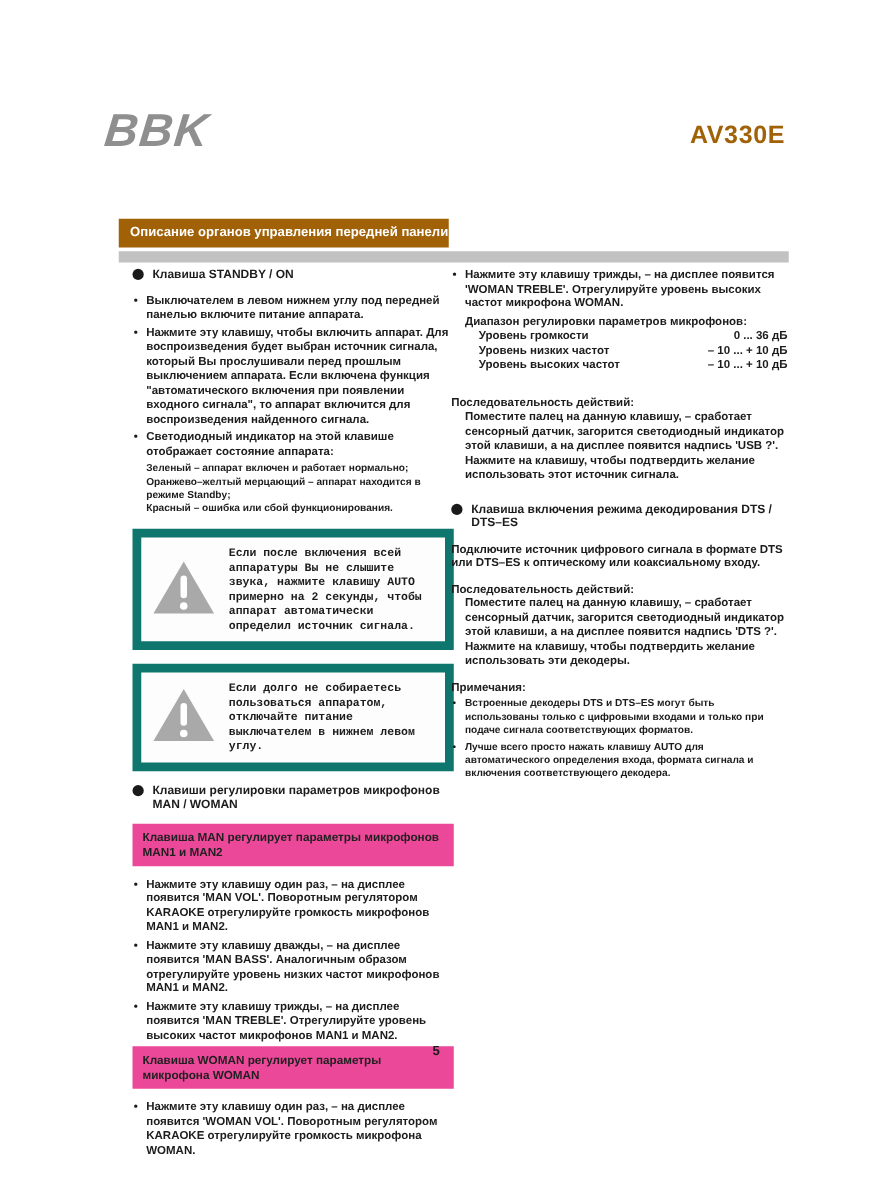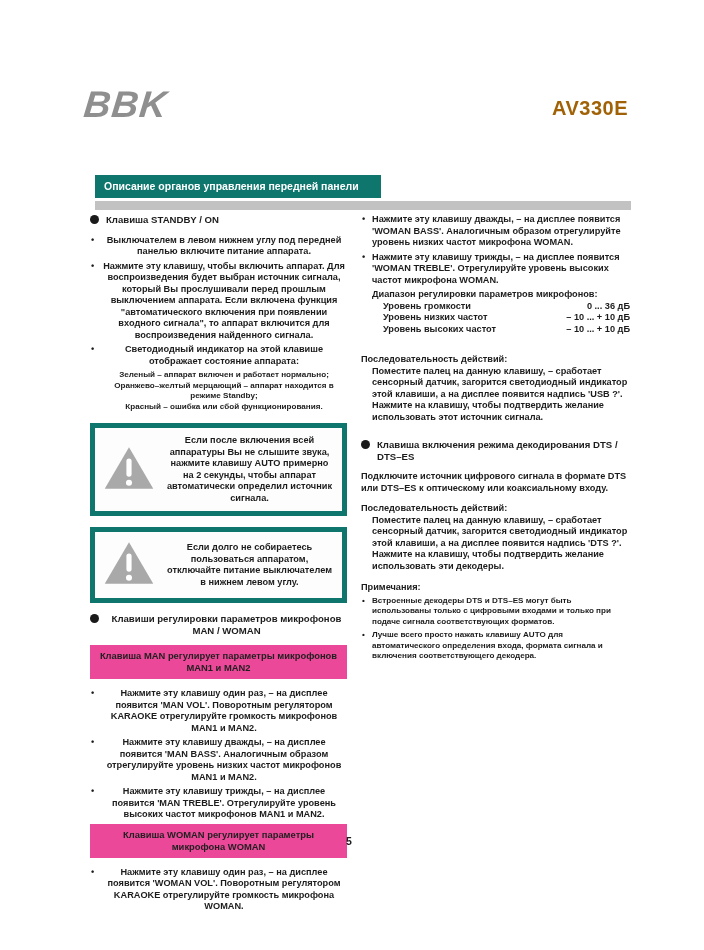--- a/index.html
+++ b/index.html
@@ -6,43 +6,43 @@
   html,body { width:704px; height:950px; background:#ffffff; }
   body { font-family:"Liberation Sans", sans-serif; color:#1c1c1c; }
   .page { position:relative; width:704px; height:950px; background:#fff; overflow:hidden; }
 
   
   .logo { position:absolute; left:84px; top:86px; font-size:37px; font-weight:bold; font-style:italic;
           color:#8f8f8f; letter-spacing:1px; transform:skewX(-6deg); line-height:1; }
   .model { position:absolute; right:76px; top:97px; font-size:20px; font-weight:bold; color:#a16207; letter-spacing:0.5px; }
 
   
-  .title-bar { position:absolute; left:95px; top:175px; width:286px; height:23px; background:#0f766e;
+  .title-bar { position:absolute; left:95px; top:175px; width:264px; height:23px; background:#a16207;
                color:#ffffff; font-size:10.5px; font-weight:bold; line-height:23px; padding-left:9px; }
   .band { position:absolute; left:95px; top:201px; width:536px; height:9px; background:#c2c2c2; }
 
   
   .col { position:absolute; top:214px; font-size:9.2px; font-weight:bold; line-height:11.5px; }
-  .col-left  { left:90px;  width:257px;text-align:center; }
+  .col-left  { left:106px;  width:257px; }
   .col-right { left:361px; width:269px; }
 
   
   .sec { display:flex; gap:7px; margin-bottom:9px; font-size:9.6px; line-height:11.5px; }
   .sec .dot { flex:0 0 auto; width:9px; height:9px; border-radius:50%; background:#1a1a1a; margin-top:1px; }
   .sec .sec-t { font-weight:bold; }
 
   
   .li { position:relative; padding-left:11px; margin-bottom:3px; }
   .li::before { content:"\2022"; position:absolute; left:1px; top:0; }
   .small { font-size:8.1px; line-height:10.5px; }
   .status-block { padding-left:11px; margin-top:1px; }
 
   
-  .warn { border:5px solid #0f766e; background:#fdfdfd; display:flex; align-items:center; gap:10px;
-          padding:7px 8px; margin:11px 0 10px 0; min-height:76px; }
+  .warn { border:7px solid #0f766e; background:#fdfdfd; display:flex; align-items:center; gap:10px;
+          padding:7px 8px; margin:11px 0 10px 0; min-height:76px;font-family:Liberation Mono, monospace; }
   .warn .w-icon { flex:0 0 auto; }
   .warn .w-text { font-weight:bold; font-size:9.2px; line-height:11.5px; }
 
   
   .sub-bar { background:#ec4899; color:#1f1f1f; font-weight:bold; font-size:9.4px; line-height:12px;
              padding:5px 8px; margin:3px 0 9px 0; }
 
   
   .range-intro { padding-left:11px; margin-top:1px; }
   .range-row { display:flex; justify-content:space-between; padding-left:22px; }
@@ -119,21 +119,20 @@
     <div class="li">Нажмите эту клавишу дважды, – на дисплее появится 'MAN BASS'. Аналогичным образом отрегулируйте уровень низких частот микрофонов MAN1 и MAN2.</div>
     <div class="li">Нажмите эту клавишу трижды, – на дисплее появится 'MAN TREBLE'. Отрегулируйте уровень высоких частот микрофонов MAN1 и MAN2.</div>
 
     <div class="sub-bar">Клавиша WOMAN регулирует параметры микрофона WOMAN</div>
 
     <div class="li">Нажмите эту клавишу один раз, – на дисплее появится 'WOMAN VOL'. Поворотным регулятором KARAOKE отрегулируйте громкость микрофона WOMAN.</div>
   </div>
 
   <div class="col col-right">
 
-    <div class="li">Нажмите эту клавишу дважды, – на дисплее появится 'WOMAN BASS'. Аналогичным образом отрегулируйте уровень низких частот микрофона WOMAN.</div>
     <div class="li">Нажмите эту клавишу трижды, – на дисплее появится 'WOMAN TREBLE'. Отрегулируйте уровень высоких частот микрофона WOMAN.</div>
 
     <div class="range-intro">Диапазон регулировки параметров микрофонов:</div>
     <div class="range-row">
       <span>Уровень громкости</span>
       <span class="rv">0 ... 36 дБ</span>
     </div>
     <div class="range-row">
       <span>Уровень низких частот</span>
       <span class="rv">– 10 ... + 10 дБ</span>

